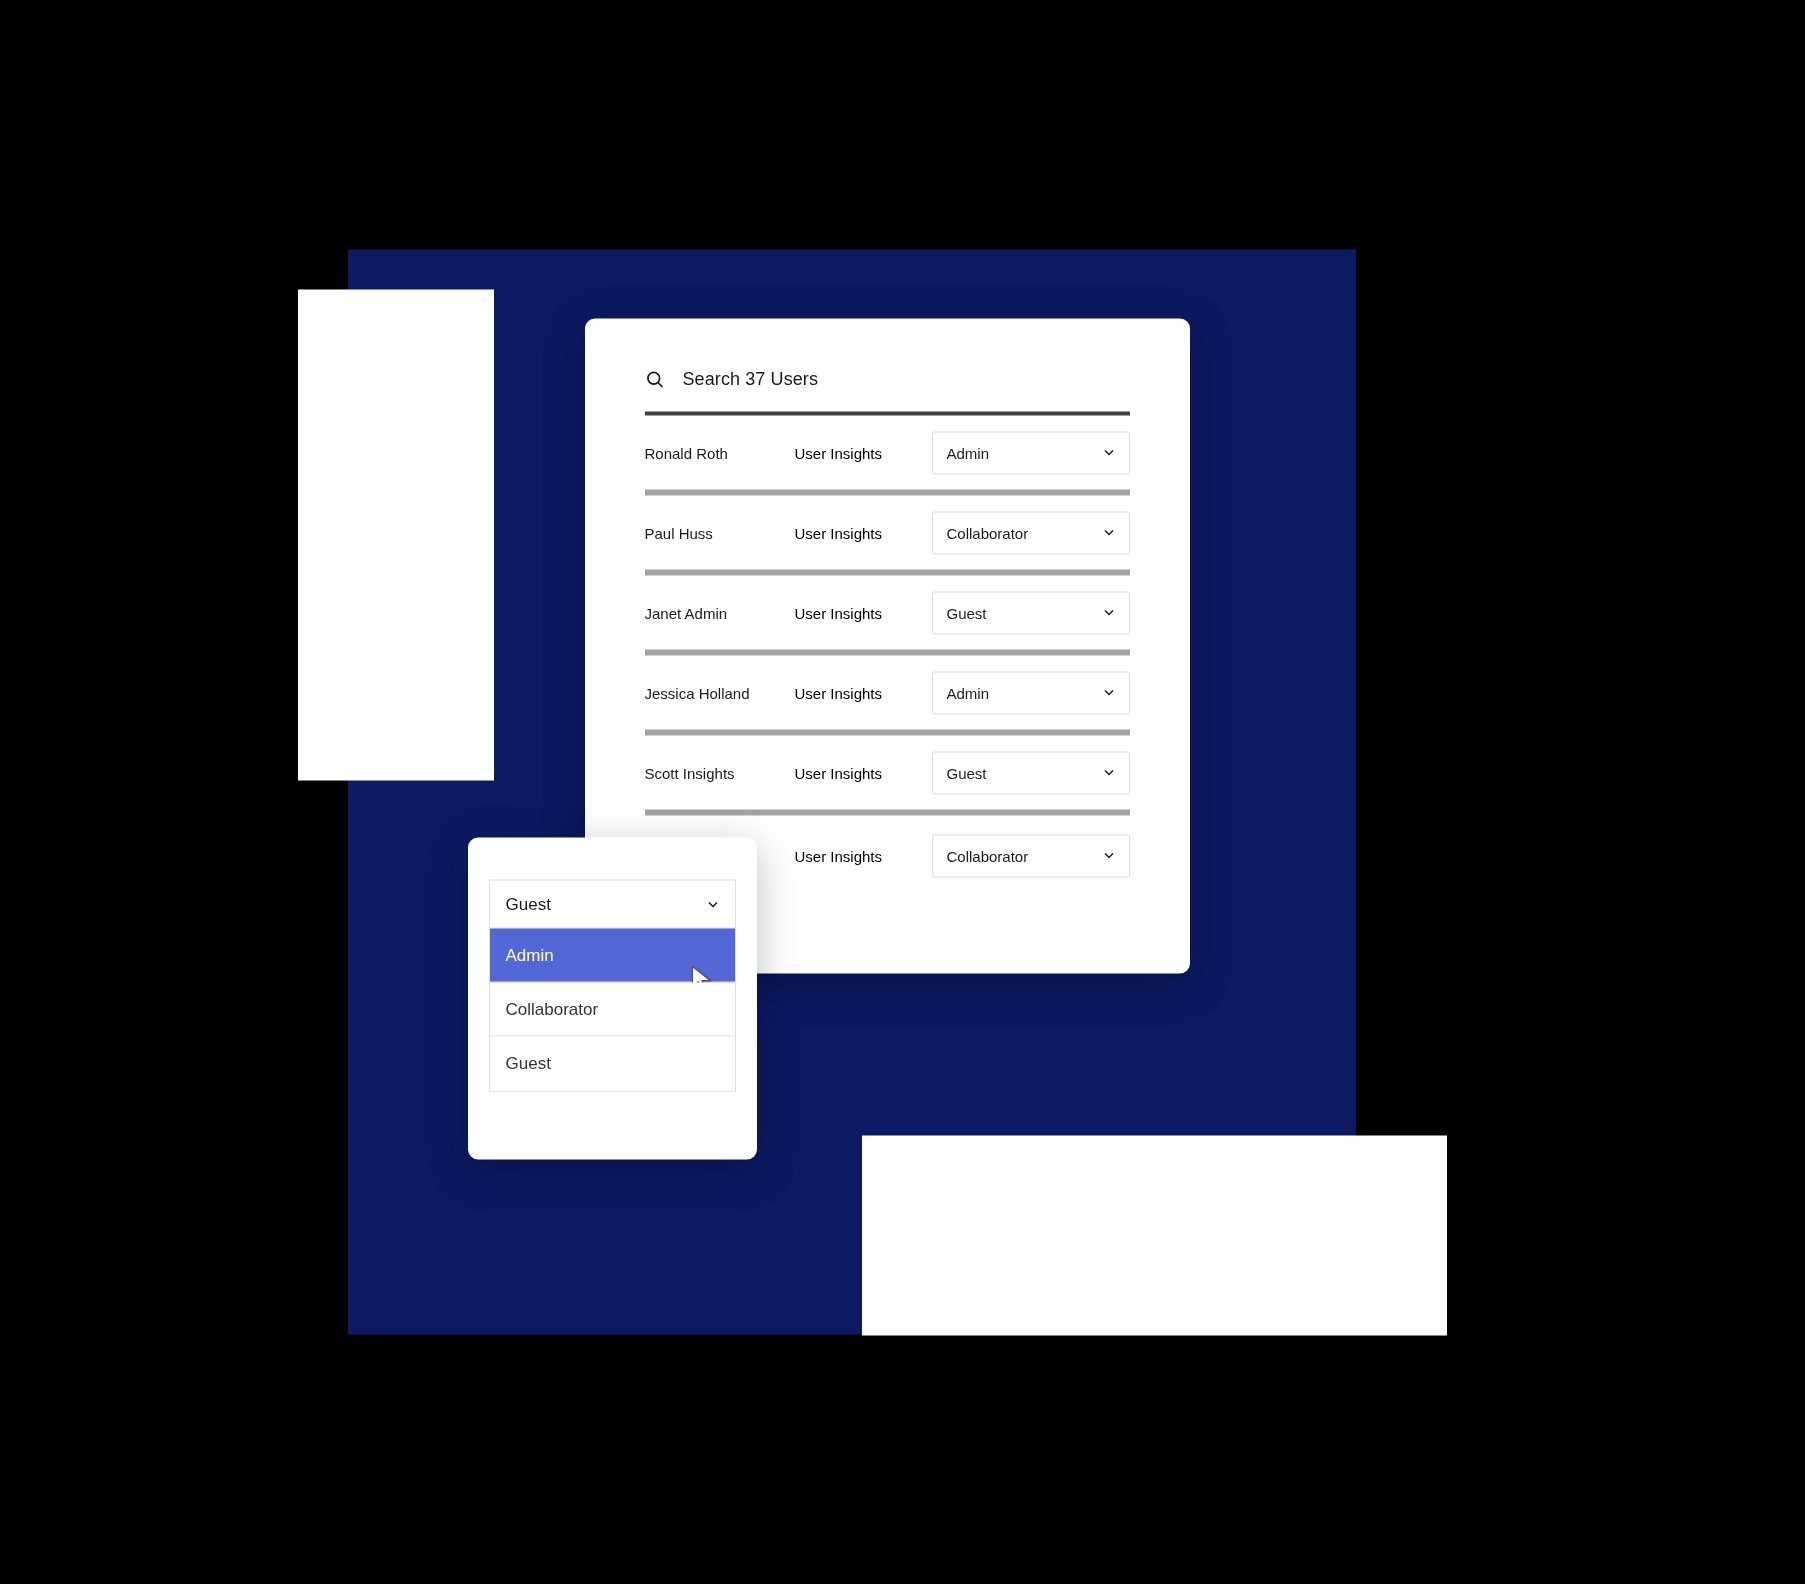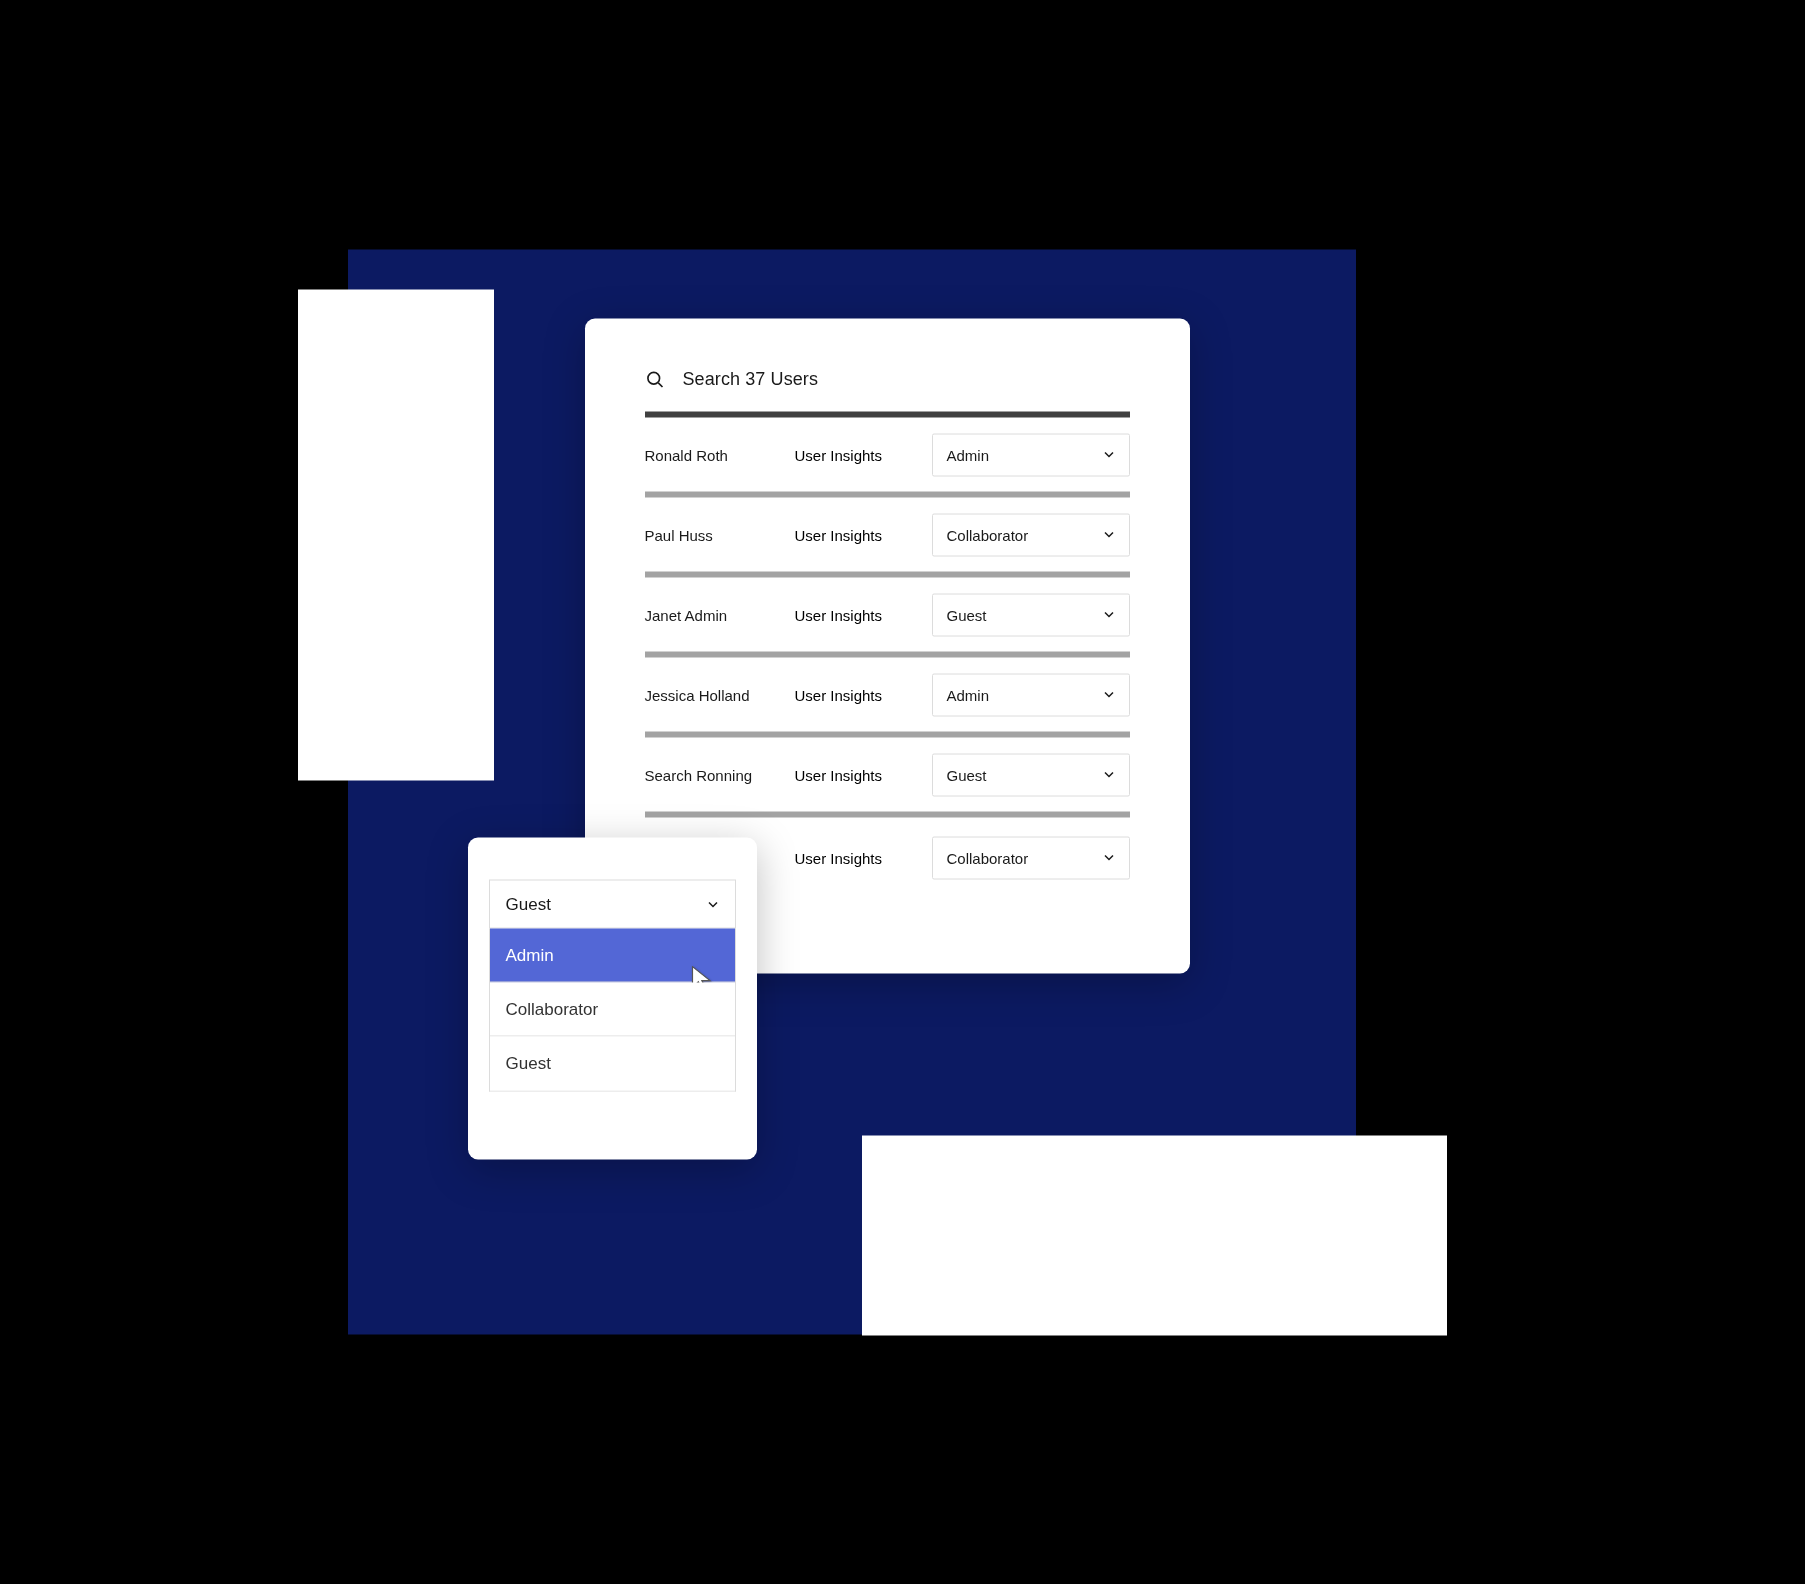--- a/index.html
+++ b/index.html
@@ -63,21 +63,21 @@
       border-radius: 10px;
       padding: 50px 60px 0 60px;
       box-shadow: 0 10px 40px rgba(0,0,0,0.25);
     }
 
     .search-row {
       display: flex;
       align-items: center;
       gap: 18px;
       padding-bottom: 22px;
-      border-bottom: 6px solid #404040;
+      border-bottom: 4px solid #404040;
     }
 
     .search-icon-svg {
       width: 20px;
       height: 20px;
       color: #1a1a1a;
       flex-shrink: 0;
     }
 
     .search-text {
@@ -257,21 +257,21 @@
       <a class="user-insights-link">User Insights</a>
       <div class="role-select">
         <span class="role-select-label">Admin</span>
         <svg class="chevron-svg" viewBox="0 0 12 12" fill="none" stroke="currentColor" stroke-width="1.5">
             <polyline points="2 4 6 8 10 4"></polyline>
           </svg>
       </div>
     </div>
 
     <div class="user-row">
-      <span class="user-name">Search Ronning</span>
+      <span class="user-name">Scott Insights</span>
       <a class="user-insights-link">User Insights</a>
       <div class="role-select">
         <span class="role-select-label">Guest</span>
         <svg class="chevron-svg" viewBox="0 0 12 12" fill="none" stroke="currentColor" stroke-width="1.5">
             <polyline points="2 4 6 8 10 4"></polyline>
           </svg>
       </div>
     </div>
 
     <div class="user-row">

